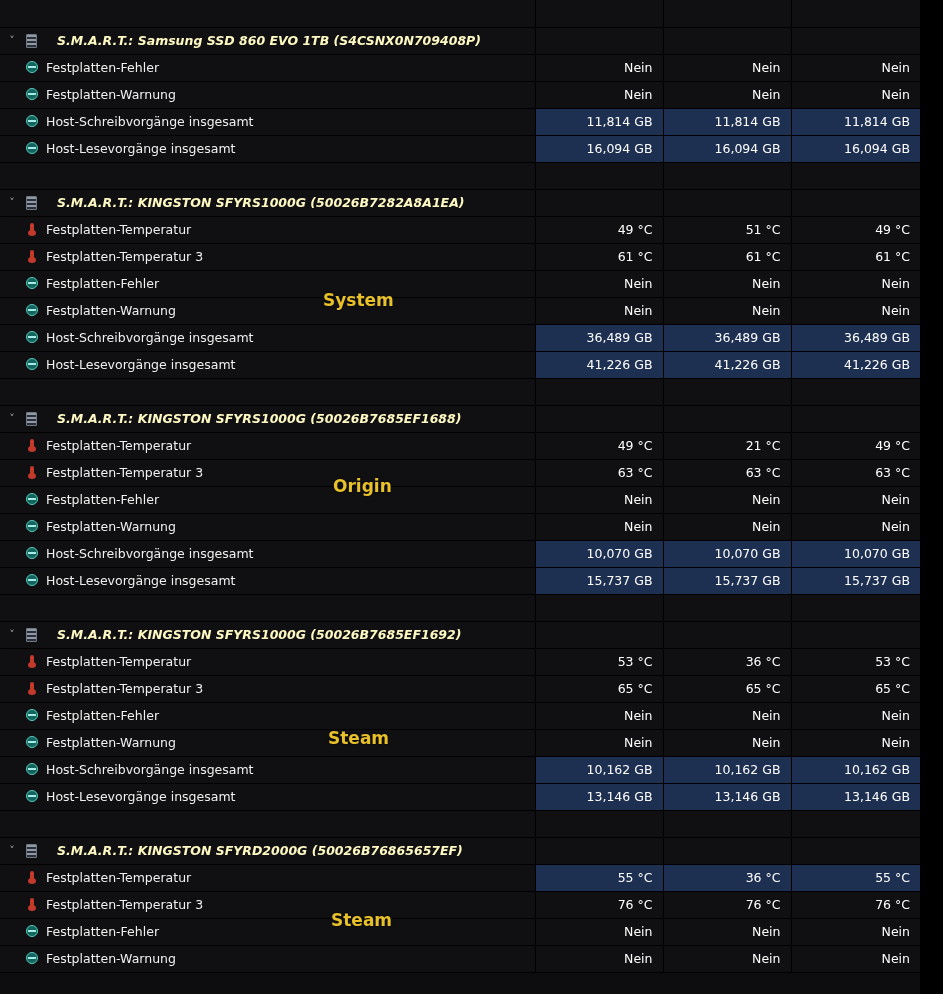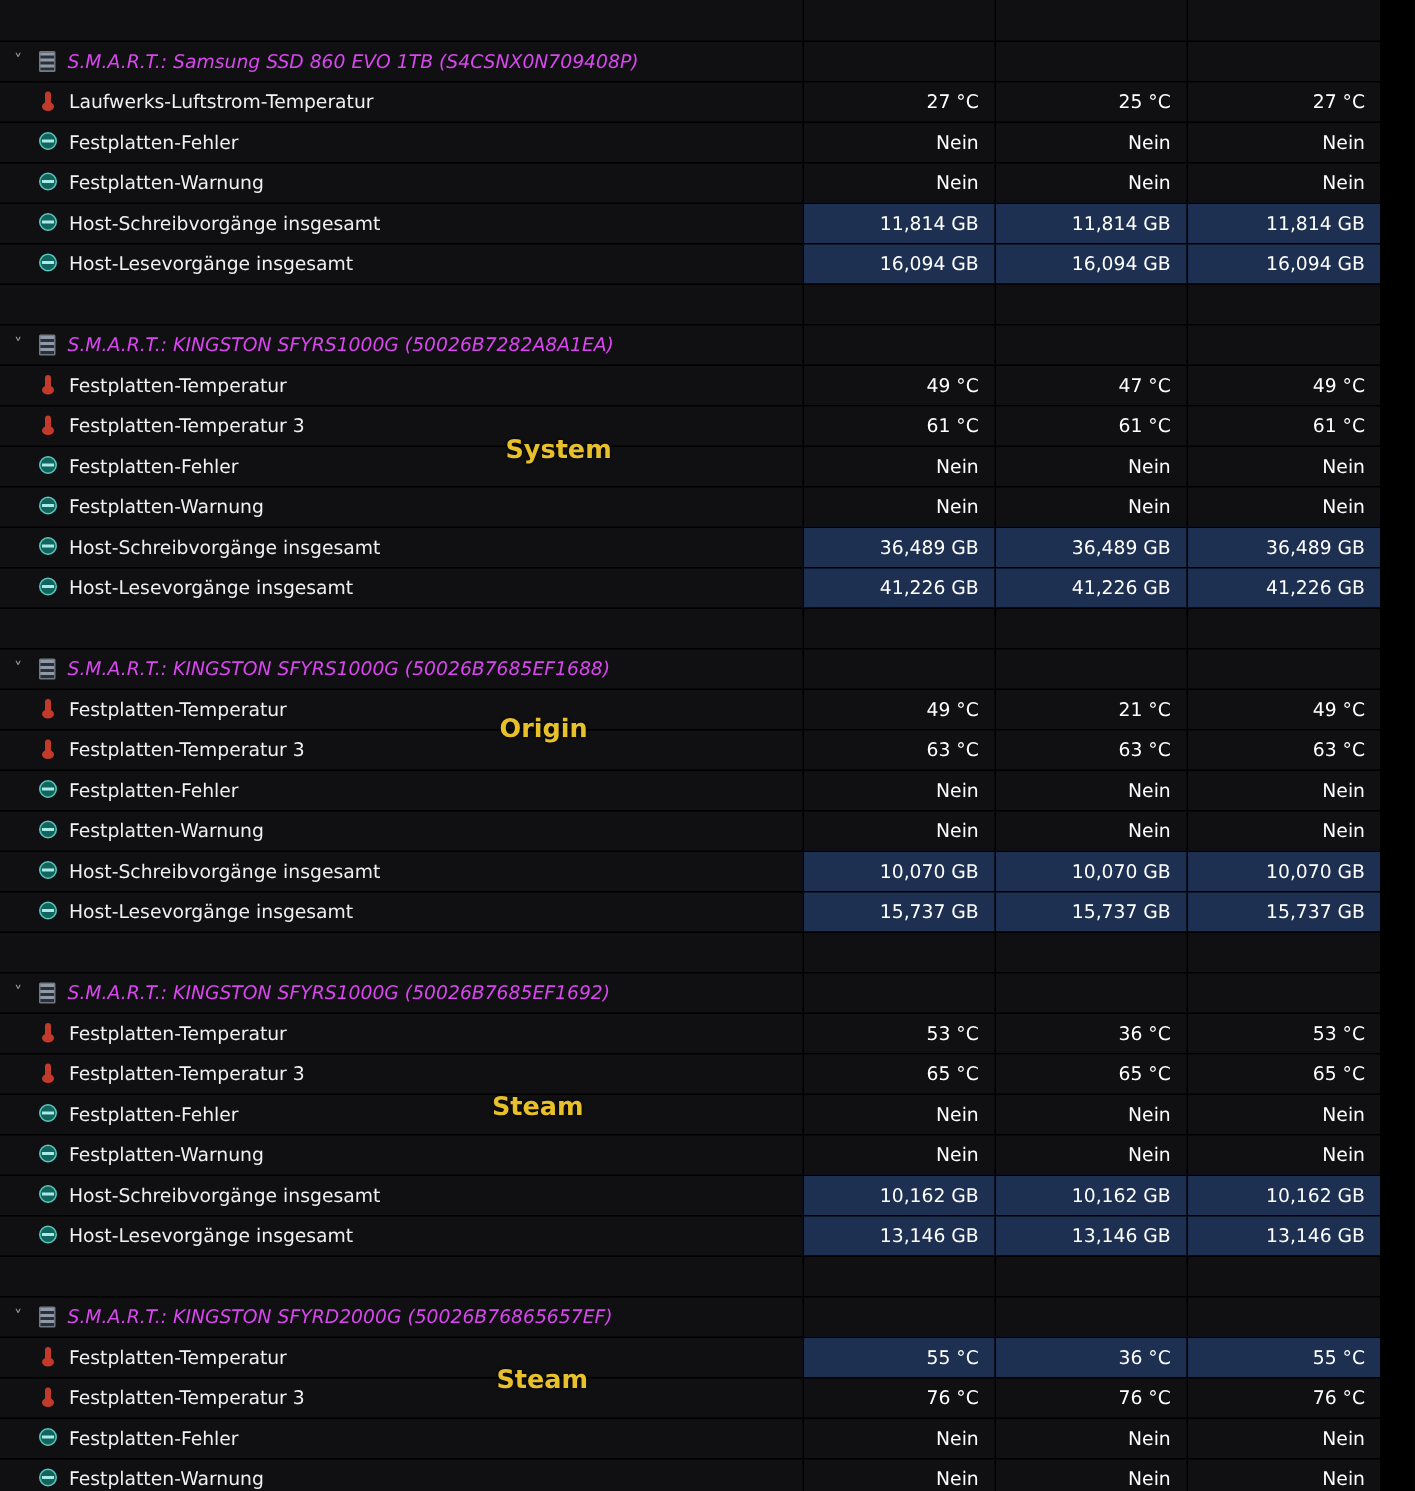--- a/index.html
+++ b/index.html
@@ -143,24 +143,25 @@
     width: 11px;
     height: 14px;
     background:
       repeating-linear-gradient(to bottom, #8f9aa6 0px, #8f9aa6 2px, #2b3038 2px, #2b3038 4px);
     border: 1px solid #6f7884;
     box-sizing: border-box;
     border-radius: 1px;
   }
   .grouplabel {
     font-style: italic;
-    font-weight: normal;
-    color: #d946ef;
+    font-weight: bold;
+    color: #fef9c3;
     font-size: 12.5px;
     white-space: nowrap;
+    margin-left: 12px;
   }
   .chev {
     color: #9aa0a6;
     font-size: 11px;
     line-height: 1;
   }
 
   .overlay-label {
     position: absolute;
     color: #e8c12a;
@@ -209,32 +210,20 @@
             </span>
           </td>
           <td class="val"></td>
           <td class="val"></td>
           <td class="val"></td>
         </tr>
         <tr class="row">
           <td class="name">
             <span class="namecell">
               <span class="gutter"></span>
-              <span class="ic ic-thermo"></span>
-              <span>Laufwerks-Luftstrom-Temperatur</span>
-            </span>
-          </td>
-          <td class="val">27 °C</td>
-          <td class="val">25 °C</td>
-          <td class="val">27 °C</td>
-        </tr>
-        <tr class="row">
-          <td class="name">
-            <span class="namecell">
-              <span class="gutter"></span>
               <span class="ic ic-disk"></span>
               <span>Festplatten-Fehler</span>
             </span>
           </td>
           <td class="val">Nein</td>
           <td class="val">Nein</td>
           <td class="val">Nein</td>
         </tr>
         <tr class="row">
           <td class="name">
@@ -292,21 +281,21 @@
         </tr>
         <tr class="row">
           <td class="name">
             <span class="namecell">
               <span class="gutter"></span>
               <span class="ic ic-thermo"></span>
               <span>Festplatten-Temperatur</span>
             </span>
           </td>
           <td class="val">49 °C</td>
-          <td class="val">47 °C</td>
+          <td class="val">51 °C</td>
           <td class="val">49 °C</td>
         </tr>
         <tr class="row">
           <td class="name">
             <span class="namecell">
               <span class="gutter"></span>
               <span class="ic ic-thermo"></span>
               <span>Festplatten-Temperatur 3</span>
             </span>
           </td>
@@ -606,18 +595,18 @@
           </td>
           <td class="val">Nein</td>
           <td class="val">Nein</td>
           <td class="val">Nein</td>
         </tr>
       </tbody>
   </table>
 
   <div class="right-gap"></div>
   <div id="overlay-layer">
-      <div class="overlay-label" style="left: 337px; top: 290px;">System</div>
+      <div class="overlay-label" style="left: 323px; top: 290px;">System</div>
       <div class="overlay-label" style="left: 333px; top: 476px;">Origin</div>
       <div class="overlay-label" style="left: 328px; top: 728px;">Steam</div>
       <div class="overlay-label" style="left: 331px; top: 910px; text-align: center;">Steam</div>
     </div>
 </div>
 
 </body></html>

